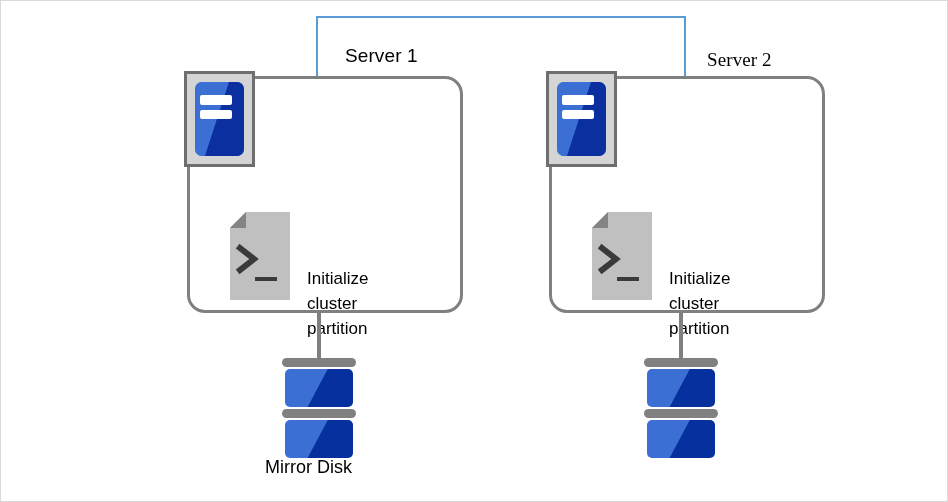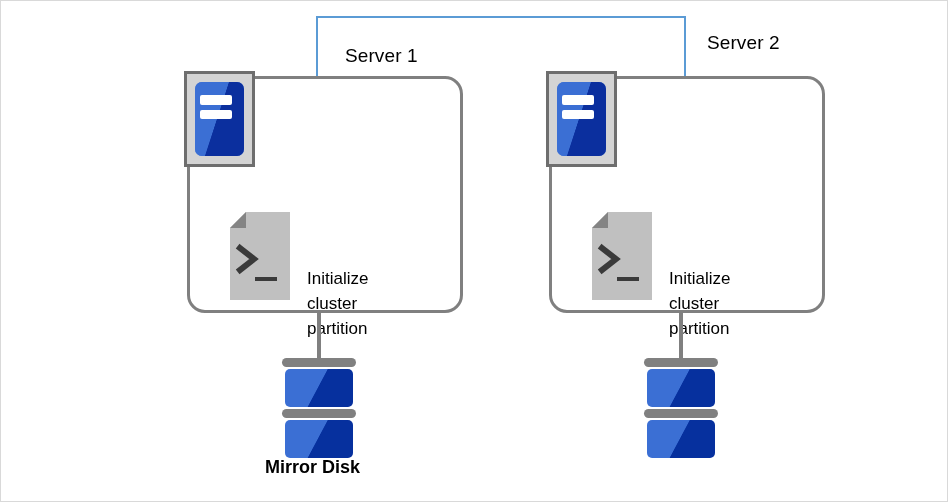--- a/index.html
+++ b/index.html
@@ -47,21 +47,21 @@
   #server2-box { left: 548px; top: 75px; }
 
   .server-label {
     position: absolute;
     font-size: 19px;
     color: #000000;
     white-space: nowrap;
     letter-spacing: 0.1px;
   }
   #server1-label { left: 344px; top: 44px; }
-  #server2-label { left: 706px; top: 31px; }
+  #server2-label { left: 706px; top: 48px; font-family: Liberation Serif, serif; }
 
   
   .server-icon {
     position: absolute;
     width: 71px;
     height: 96px;
     box-sizing: border-box;
     background: #d4d4d4;
     border: 3px solid #6e6e6e;
     z-index: 5;
@@ -164,21 +164,21 @@
   }
   .disk-platter-1 { top: 11px; }
   .disk-platter-2 { top: 62px; }
 
   .disk-label {
     position: absolute;
     font-size: 18px;
     color: #000000;
     white-space: nowrap;
   }
-  #disk1-label { left: 264px; top: 456px; font-weight: bold; }
+  #disk1-label { left: 264px; top: 456px; }
 </style>
 </head>
 <body>
 
 <div id="canvas">
 
   <div class="interconnect"></div>
 
   <div class="server-label" id="server1-label">Server 1</div>
 

